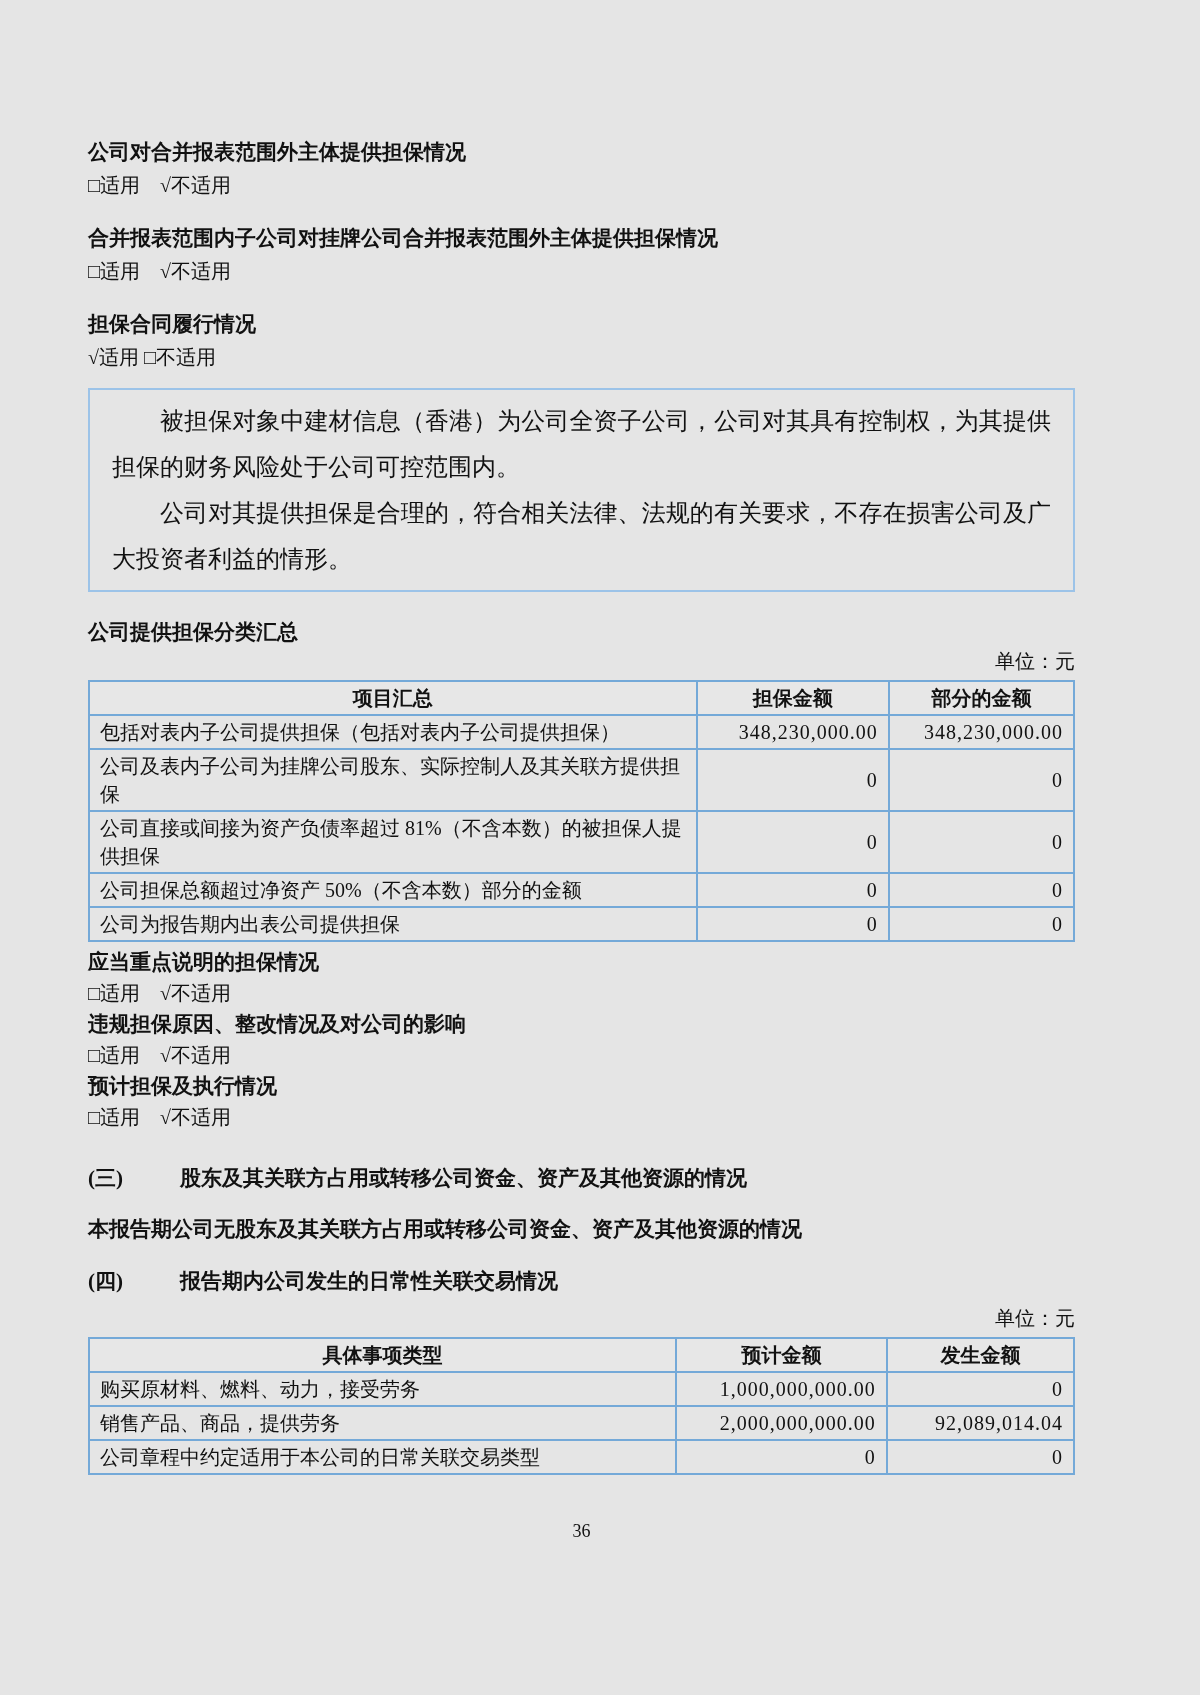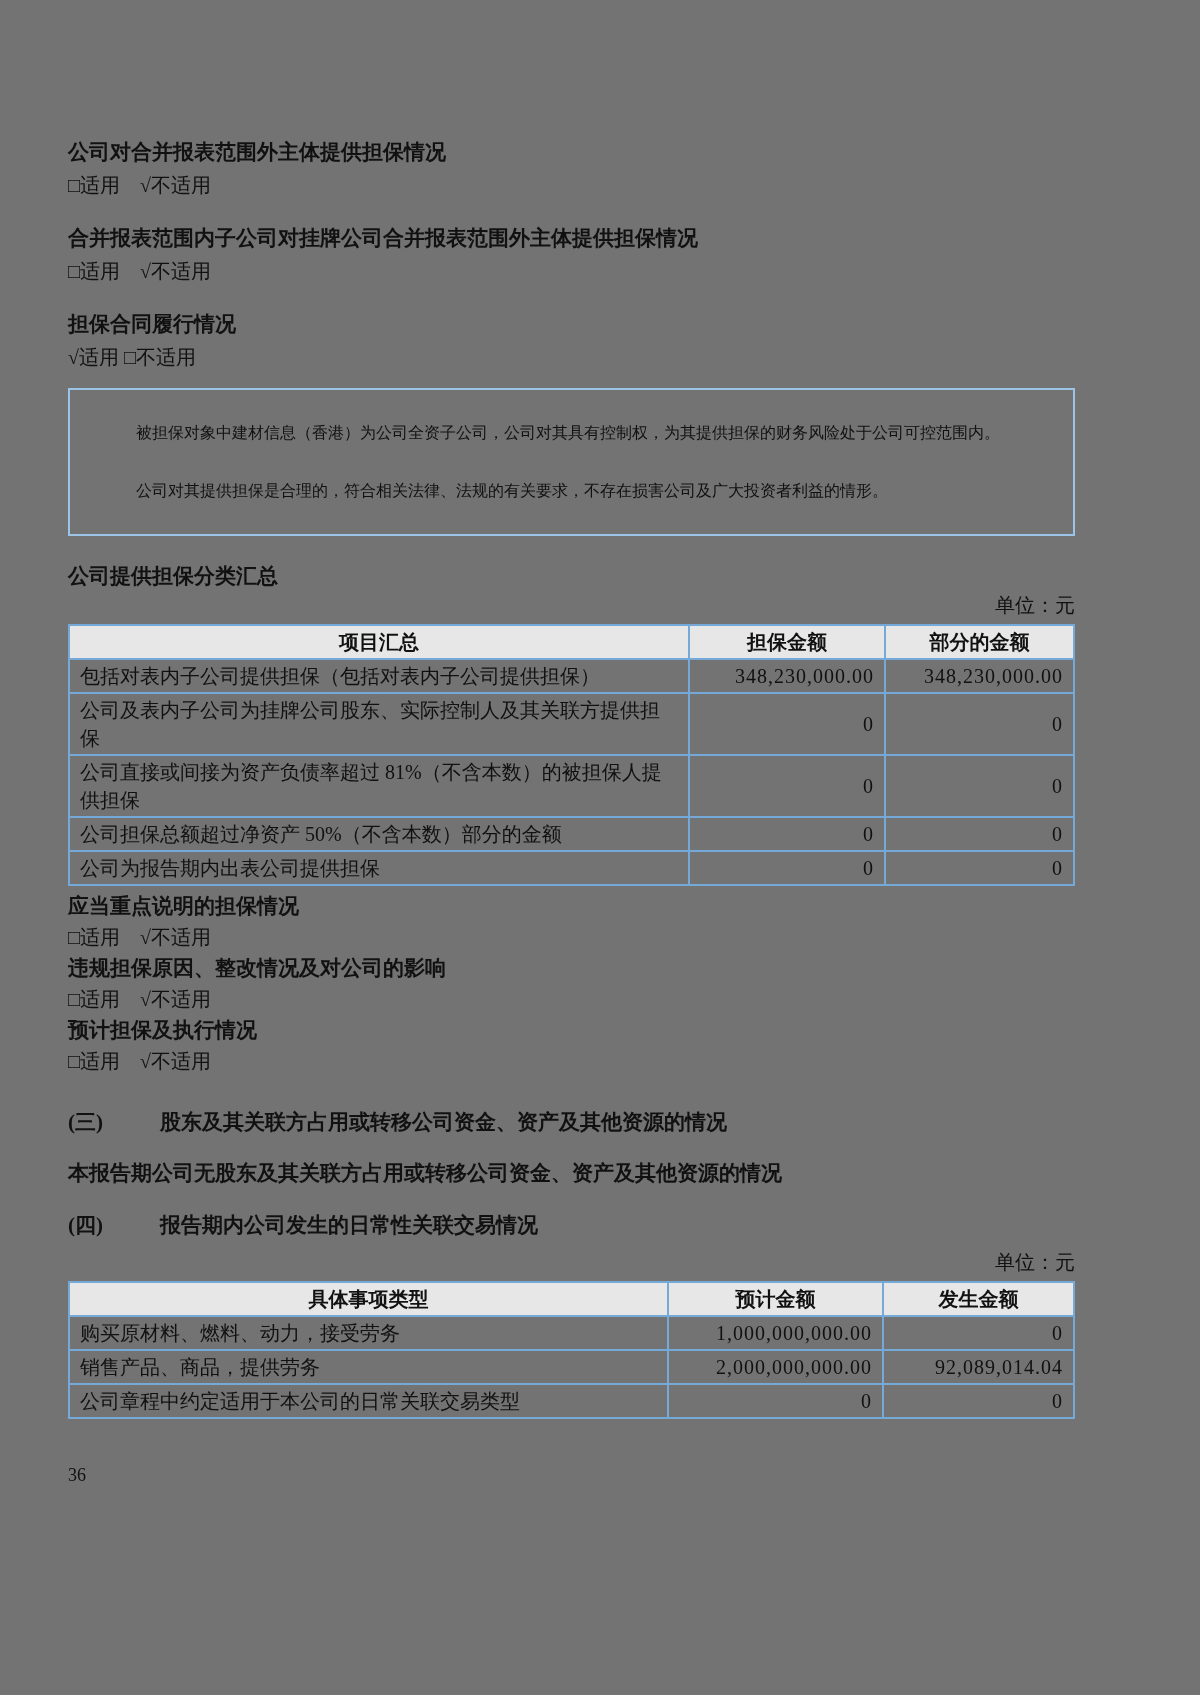--- a/index.html
+++ b/index.html
@@ -1,22 +1,22 @@
 <!DOCTYPE html>
 <html><head>
 <meta charset="utf-8">
 <style>
   html, body { margin: 0; padding: 0; background: #ffffff; }
   .page {
     position: relative;
     width: 1200px;
     height: 1695px;
-    background: #737373;
+    background: #e5e5e5;
     box-sizing: border-box;
-    padding: 140px 125px 0 68px;
+    padding: 140px 125px 0 88px;
     overflow: hidden;
     font-family: "Liberation Serif", "DejaVu Serif", serif;
     color: #111111;
   }
   .sec-title {
     font-size: 21px;
     font-weight: 700;
     line-height: 24px;
   }
   .check-line {
@@ -26,22 +26,22 @@
     white-space: pre;
   }
   .mt30 { margin-top: 30px; }
   .note-box {
     margin-top: 20px;
     border: 2px solid #9cc3e8;
     padding: 8px 22px;
     box-sizing: border-box;
   }
   .note-box p {
-    margin: 12px;
-    font-size: 16px;
+    margin: 0;
+    font-size: 24px;
     line-height: 46px;
     text-indent: 2em;
     text-align: justify;
   }
   .tbl-title { margin-top: 28px; }
   .unit-line {
     font-size: 20px;
     line-height: 22px;
     text-align: right;
     margin-top: 6px;
@@ -76,21 +76,21 @@
     font-size: 21px;
     font-weight: 700;
     line-height: 24px;
   }
   .nh3 { margin-top: 38px; }
   .bold-note { margin-top: 27px; }
   .nh4 { margin-top: 28px; }
   .num-label { display: inline-block; width: 92px; }
   .page-number {
     margin-top: 45px;
-    text-align: left;
+    text-align: center;
     font-size: 18px;
     line-height: 22px;
   }
 </style>
 </head>
 <body>
 
 <div class="page">
 
   <div class="sec-title">公司对合并报表范围外主体提供担保情况</div>

